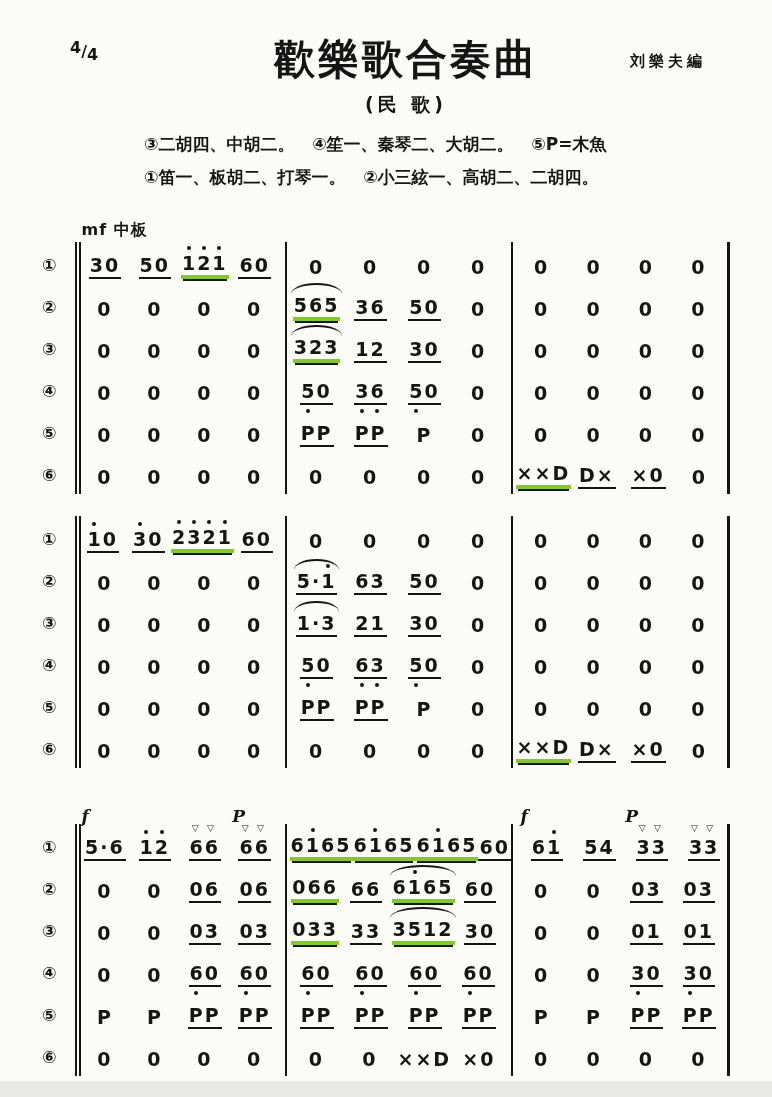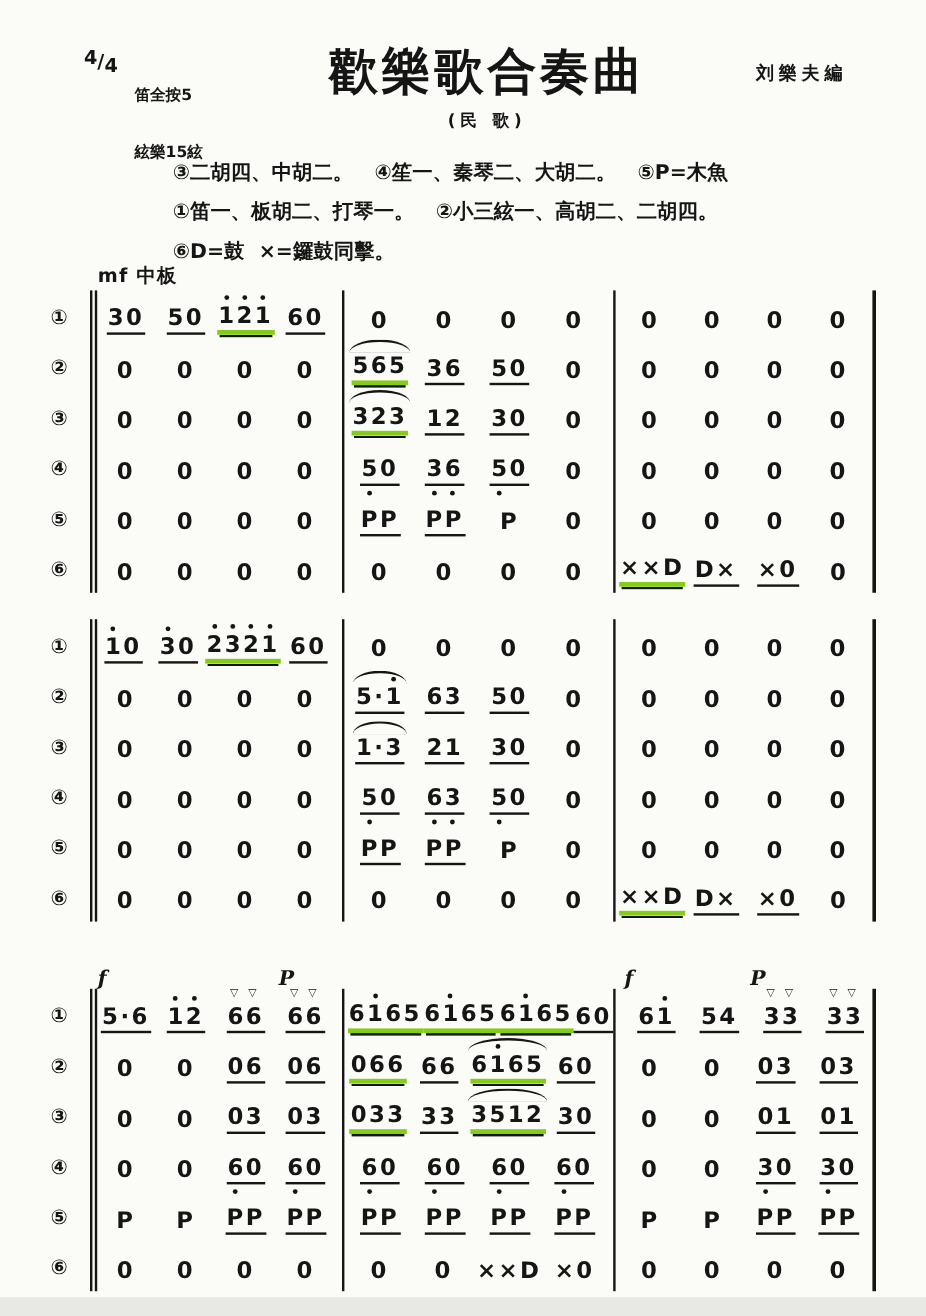--- a/index.html
+++ b/index.html
@@ -11,21 +11,21 @@
   }
   
   .timesig{position:absolute;left:70px;top:42px;font-size:16px;font-weight:bold;}
   .timesig .tsn{display:inline-block;transform:translateY(-4px);}
   .timesig .tsd{display:inline-block;transform:translateY(3px);}
   .tuning{position:absolute;left:112px;top:40px;font-size:13px;font-weight:bold;line-height:16px;white-space:pre;}
   .title{position:absolute;left:50%;top:32px;transform:translateX(-50%);
          font-size:41px;font-weight:bold;letter-spacing:3px;white-space:nowrap;}
   .credit{position:absolute;left:630px;top:52px;font-size:15px;font-weight:bold;letter-spacing:4px;white-space:nowrap;}
   .subtitle{position:absolute;left:50%;top:92px;transform:translateX(-50%);
-            font-size:14px;font-weight:bold;letter-spacing:4px;white-space:nowrap;}
+            font-size:19px;font-weight:bold;letter-spacing:4px;white-space:nowrap;}
   .legend{position:absolute;left:144px;top:128px;font-size:17px;font-weight:bold;line-height:33px;}
   .legend > div{white-space:pre;}
   
   .system{position:absolute;left:42px;width:688px;}
   #sys0{top:244px;} #sys1{top:518px;} #sys2{top:826px;}
   .srow{display:flex;height:42px;align-items:stretch;}
   .rowlabel{flex:0 0 33px;display:flex;align-items:center;font-size:17px;font-weight:bold;}
   .measures{flex:1;display:flex;}
   .measure{display:grid;grid-template-columns:repeat(4,1fr);align-items:end;padding:0 5px 7px 5px;box-sizing:border-box;}
   .measure.m0{flex:0 0 32%;}
@@ -48,31 +48,26 @@
   .vl.end{width:3px;}
   .smark{position:absolute;top:-18px;font-size:17px;font-weight:bold;font-style:italic;
          font-family:"DejaVu Serif","Liberation Serif",serif;white-space:nowrap;text-align:center;}
   .smark.tempo{font-family:"DejaVu Sans","Liberation Sans",sans-serif;top:-22px;font-size:16px;font-style:normal;letter-spacing:1px;}
 </style>
 </head>
 <body>
 
 <div class="page">
   <div class="timesig"><span class="tsn">4</span><span>/</span><span class="tsd">4</span></div>
-  <div class="tuning">
-    <div>笛全按5</div>
-    <div>絃樂15絃</div>
-  </div>
   <div class="title">歡樂歌合奏曲</div>
   <div class="credit">刘樂夫編</div>
   <div class="subtitle">(民 歌)</div>
   <div class="legend">
     <div>③二胡四、中胡二。   ④笙一、秦琴二、大胡二。   ⑤P=木魚</div>
     <div>①笛一、板胡二、打琴一。   ②小三絃一、高胡二、二胡四。</div>
-    <div>⑥D=鼓  ×=鑼鼓同擊。</div>
   </div>
   <div class="system" id="sys0">
       <div class="srow">
         <div class="rowlabel">①</div>
         <div class="measures">
           <div class="measure m0">
             <div class="cell">
               <div class="notes u1"><span class="char">3</span><span class="char">0</span></div>
             </div>
             <div class="cell">

